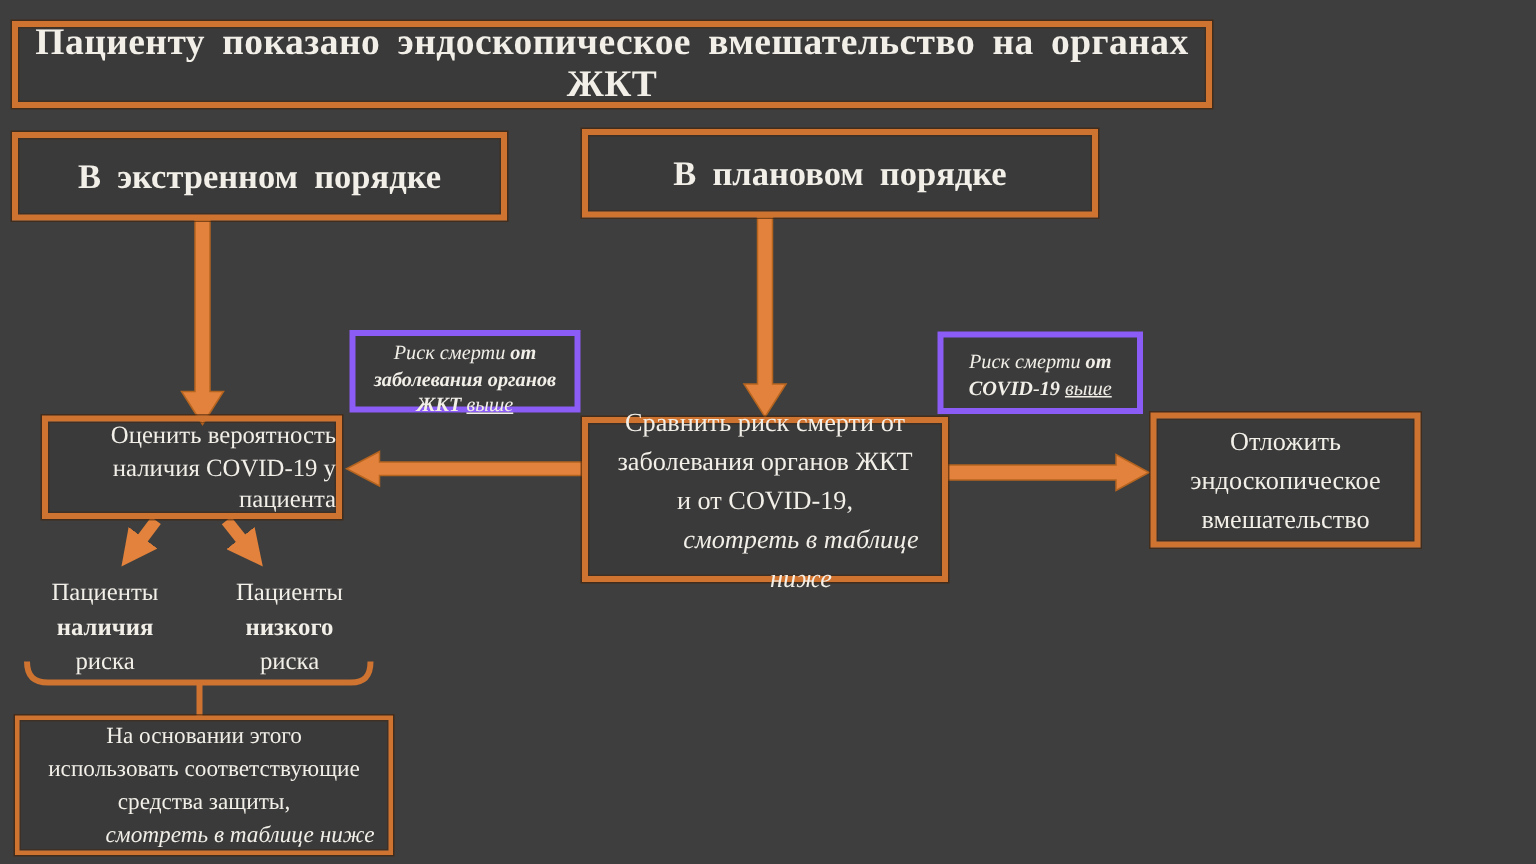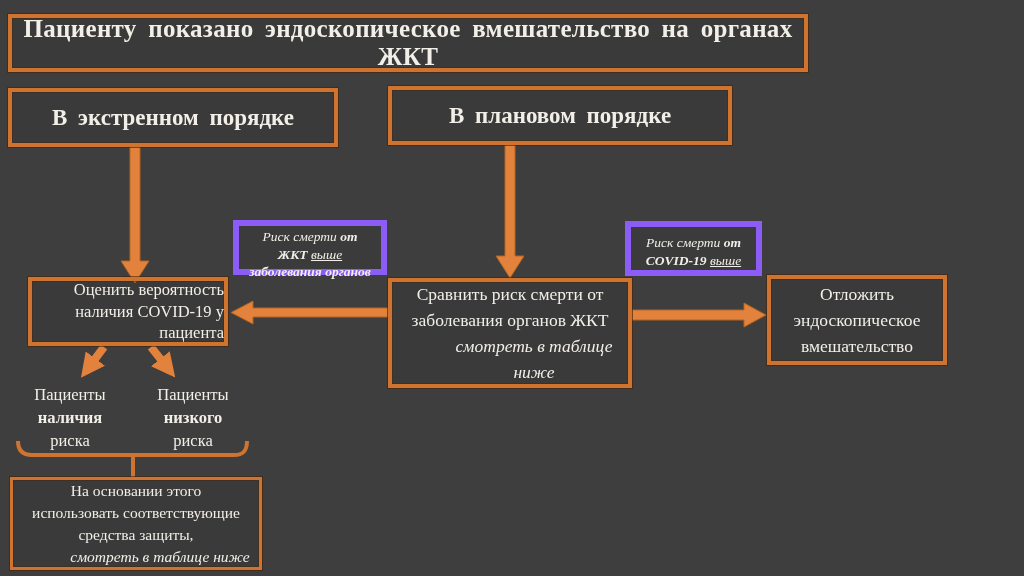--- a/index.html
+++ b/index.html
@@ -20,21 +20,21 @@
   .obox{
     position:absolute;box-sizing:border-box;z-index:2;
     border:4px solid var(--border);
     box-shadow:0 0 0 1px rgba(70,35,8,.6), inset 0 0 0 1px rgba(70,35,8,.4);
     background:rgba(0,0,0,.05);
     display:flex;flex-direction:column;justify-content:center;
     text-align:center;
   }
   .lblbox{
     position:absolute;box-sizing:border-box;z-index:3;
-    border:6px solid #8b5cf6;background:rgba(0,0,0,.04);
+    border:4px solid #8b5cf6;background:rgba(0,0,0,.04);
     font-style:italic;text-align:center;
   }
   .ln{display:block;}
   .b{font-weight:bold;}
   .u{text-decoration:underline;}
   .it{font-style:italic;margin-left:48px;}
   .title-box{
     left:8px;top:14px;width:800px;height:58px;
     font-size:25px;font-weight:bold;word-spacing:5px;letter-spacing:.3px;
   }
@@ -88,38 +88,39 @@
   <div class="obox box-planned">
     <span>В плановом порядке</span>
   </div>
 
   <div class="obox box-urgent">
     <span>В экстренном порядке</span>
   </div>
 
   <div class="lblbox lbl-gi">
     <span class="ln"><span>Риск смерти </span><span class="b">от</span></span>
+    <span class="ln b">заболевания органов</span>
     <span class="ln"><span class="b">ЖКТ </span><span class="u">выше</span></span>
-    <span class="ln b">заболевания органов</span>
   </div>
 
   <div class="lblbox lbl-covid">
     <span class="ln"><span>Риск смерти </span><span class="b">от</span></span>
     <span class="ln"><span class="b">COVID-19 </span><span class="u">выше</span></span>
   </div>
 
   <div class="obox box-assess">
     <span class="ln">Оценить вероятность</span>
     <span class="ln">наличия COVID-19 у</span>
     <span class="ln">пациента</span>
   </div>
 
   <div class="obox box-compare">
     <span class="ln">Сравнить риск смерти от</span>
     <span class="ln">заболевания органов ЖКТ</span>
+    <span class="ln">и от COVID-19,</span>
     <span class="ln it">смотреть в таблице ниже</span>
   </div>
 
   <div class="obox box-postpone">
     <span class="ln">Отложить</span>
     <span class="ln">эндоскопическое</span>
     <span class="ln">вмешательство</span>
   </div>
 
   <div class="branch branch-high">

